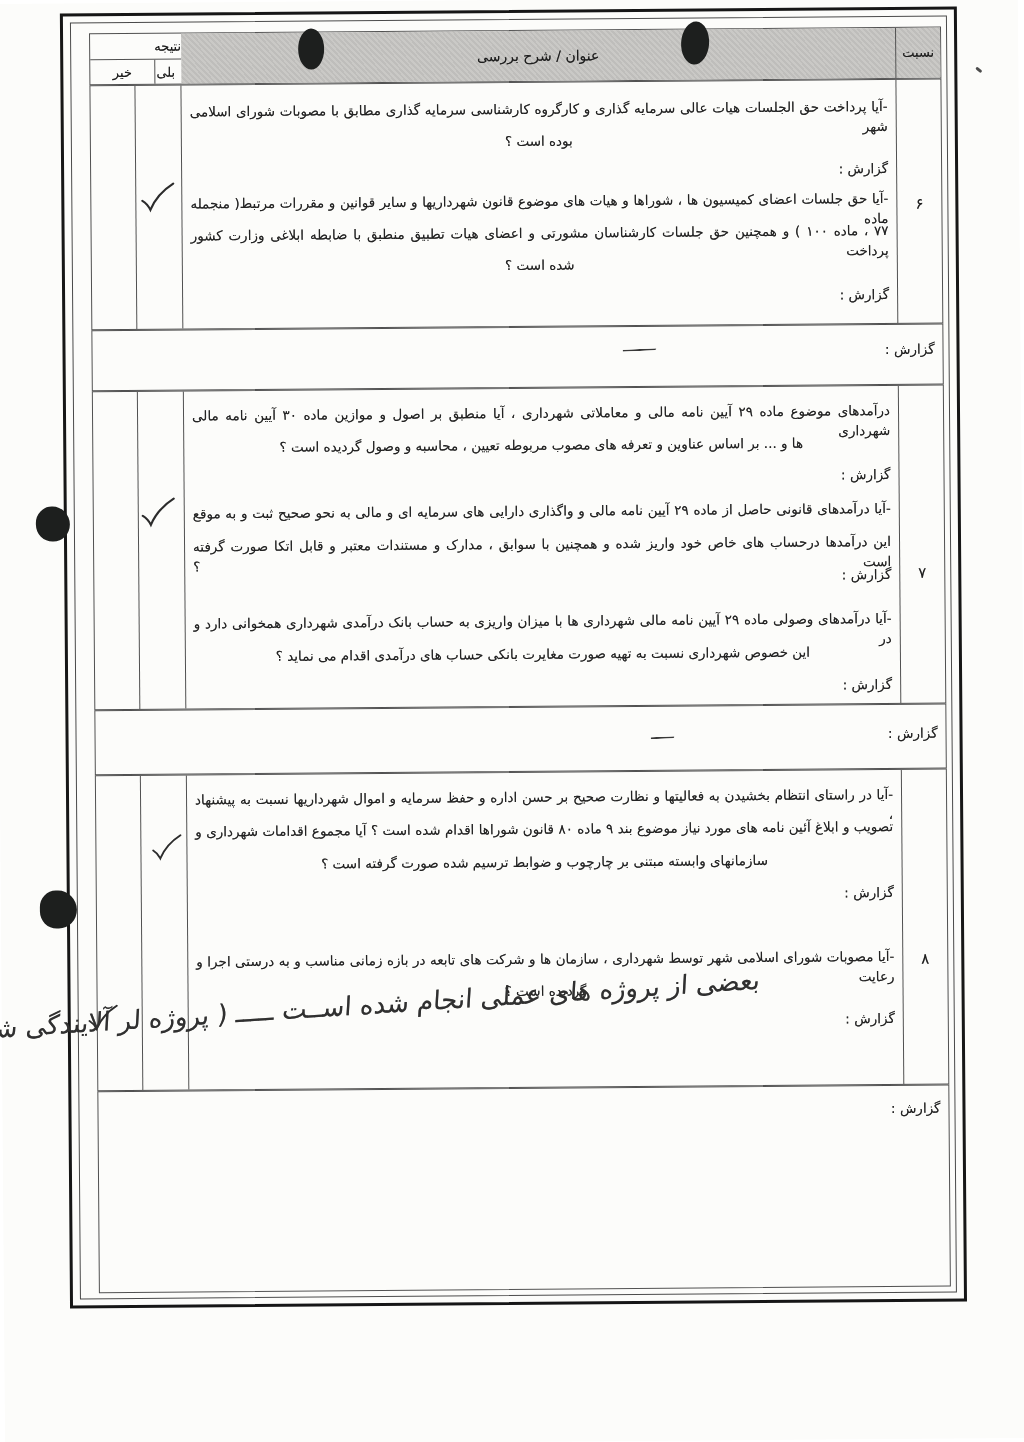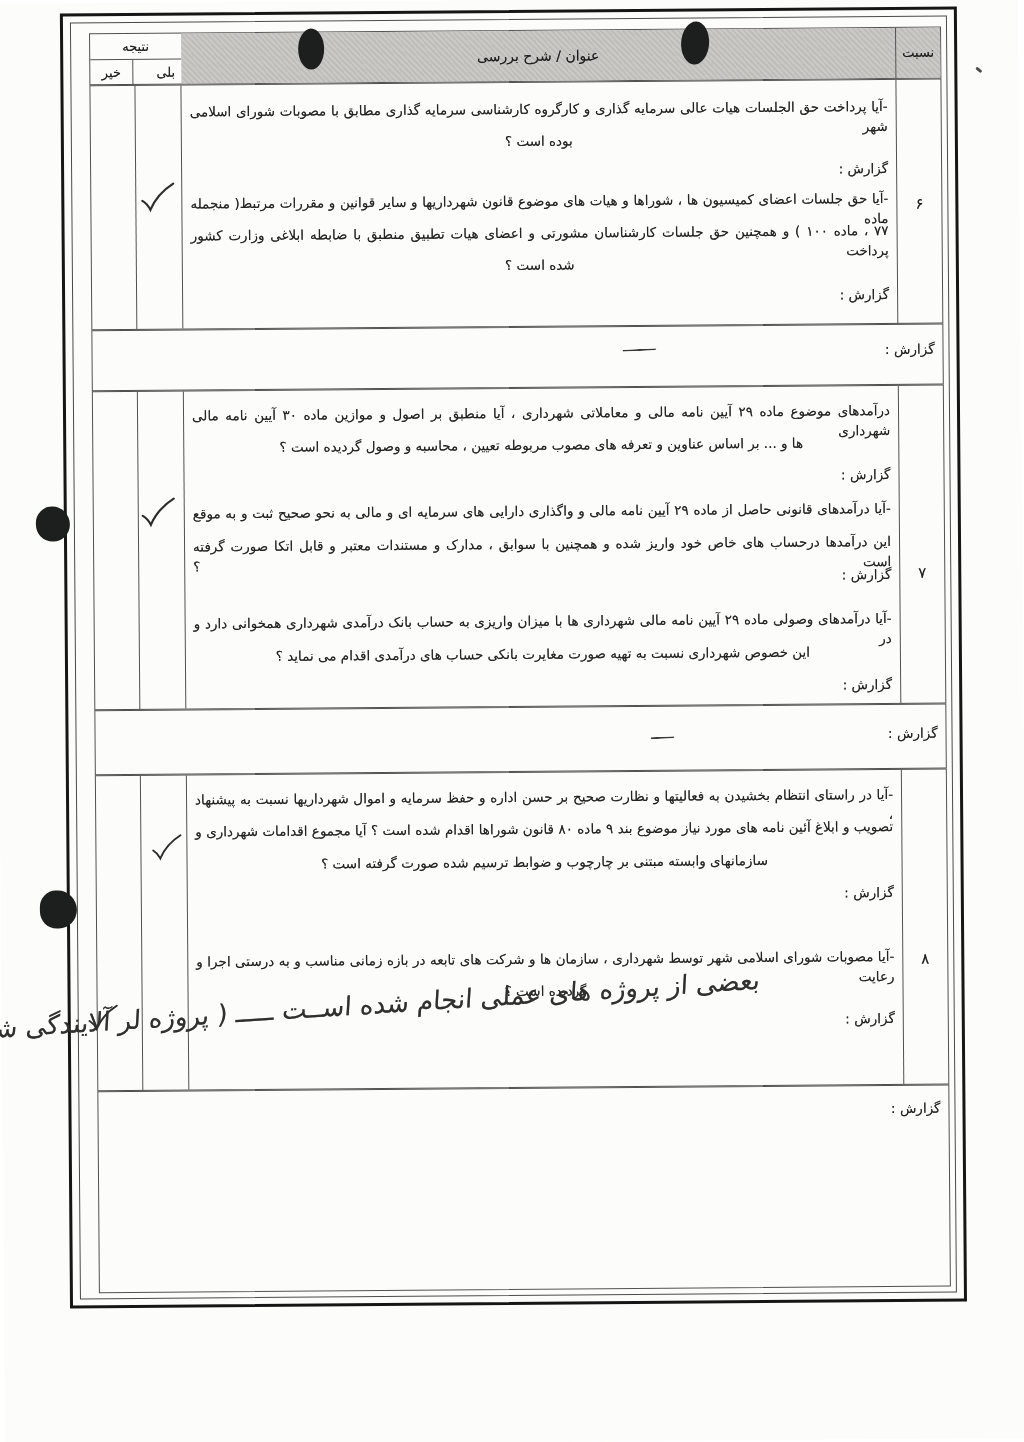--- a/index.html
+++ b/index.html
@@ -55,23 +55,23 @@
 <body>
 
 <div class="sheet">
 
   <div class="abs frame-outer"></div>
   <div class="abs frame-inner"></div>
 
   <div class="trow" style="top:30px; height:52px;">
 
     <div class="cell" style="left:0; width:91px; height:26px; border-bottom:1px solid #515151;">
-      <div class="hlabel" style="line-height:25px;">نتيجه</div>
+      <div class="hlabel" style="line-height:25px;text-align:right;">نتيجه</div>
     </div>
-    <div class="cell" style="left:0; top:26px; width:43px; border-right:1px solid #515151;">
+    <div class="cell" style="left:0; top:26px; width:65px; border-right:1px solid #515151;">
       <div class="hlabel" style="line-height:25px;">خير</div>
     </div>
     <div class="cell" style="left:53px; top:26px; width:46px; border-right:1px solid #515151;">
       <div class="hlabel" style="line-height:25px;">بلی</div>
     </div>
 
     <div class="cell c-body shaded">
       <div class="hlabel" style="line-height:50px; font-size:14px;">عنوان / شرح بررسی</div>
     </div>
 

